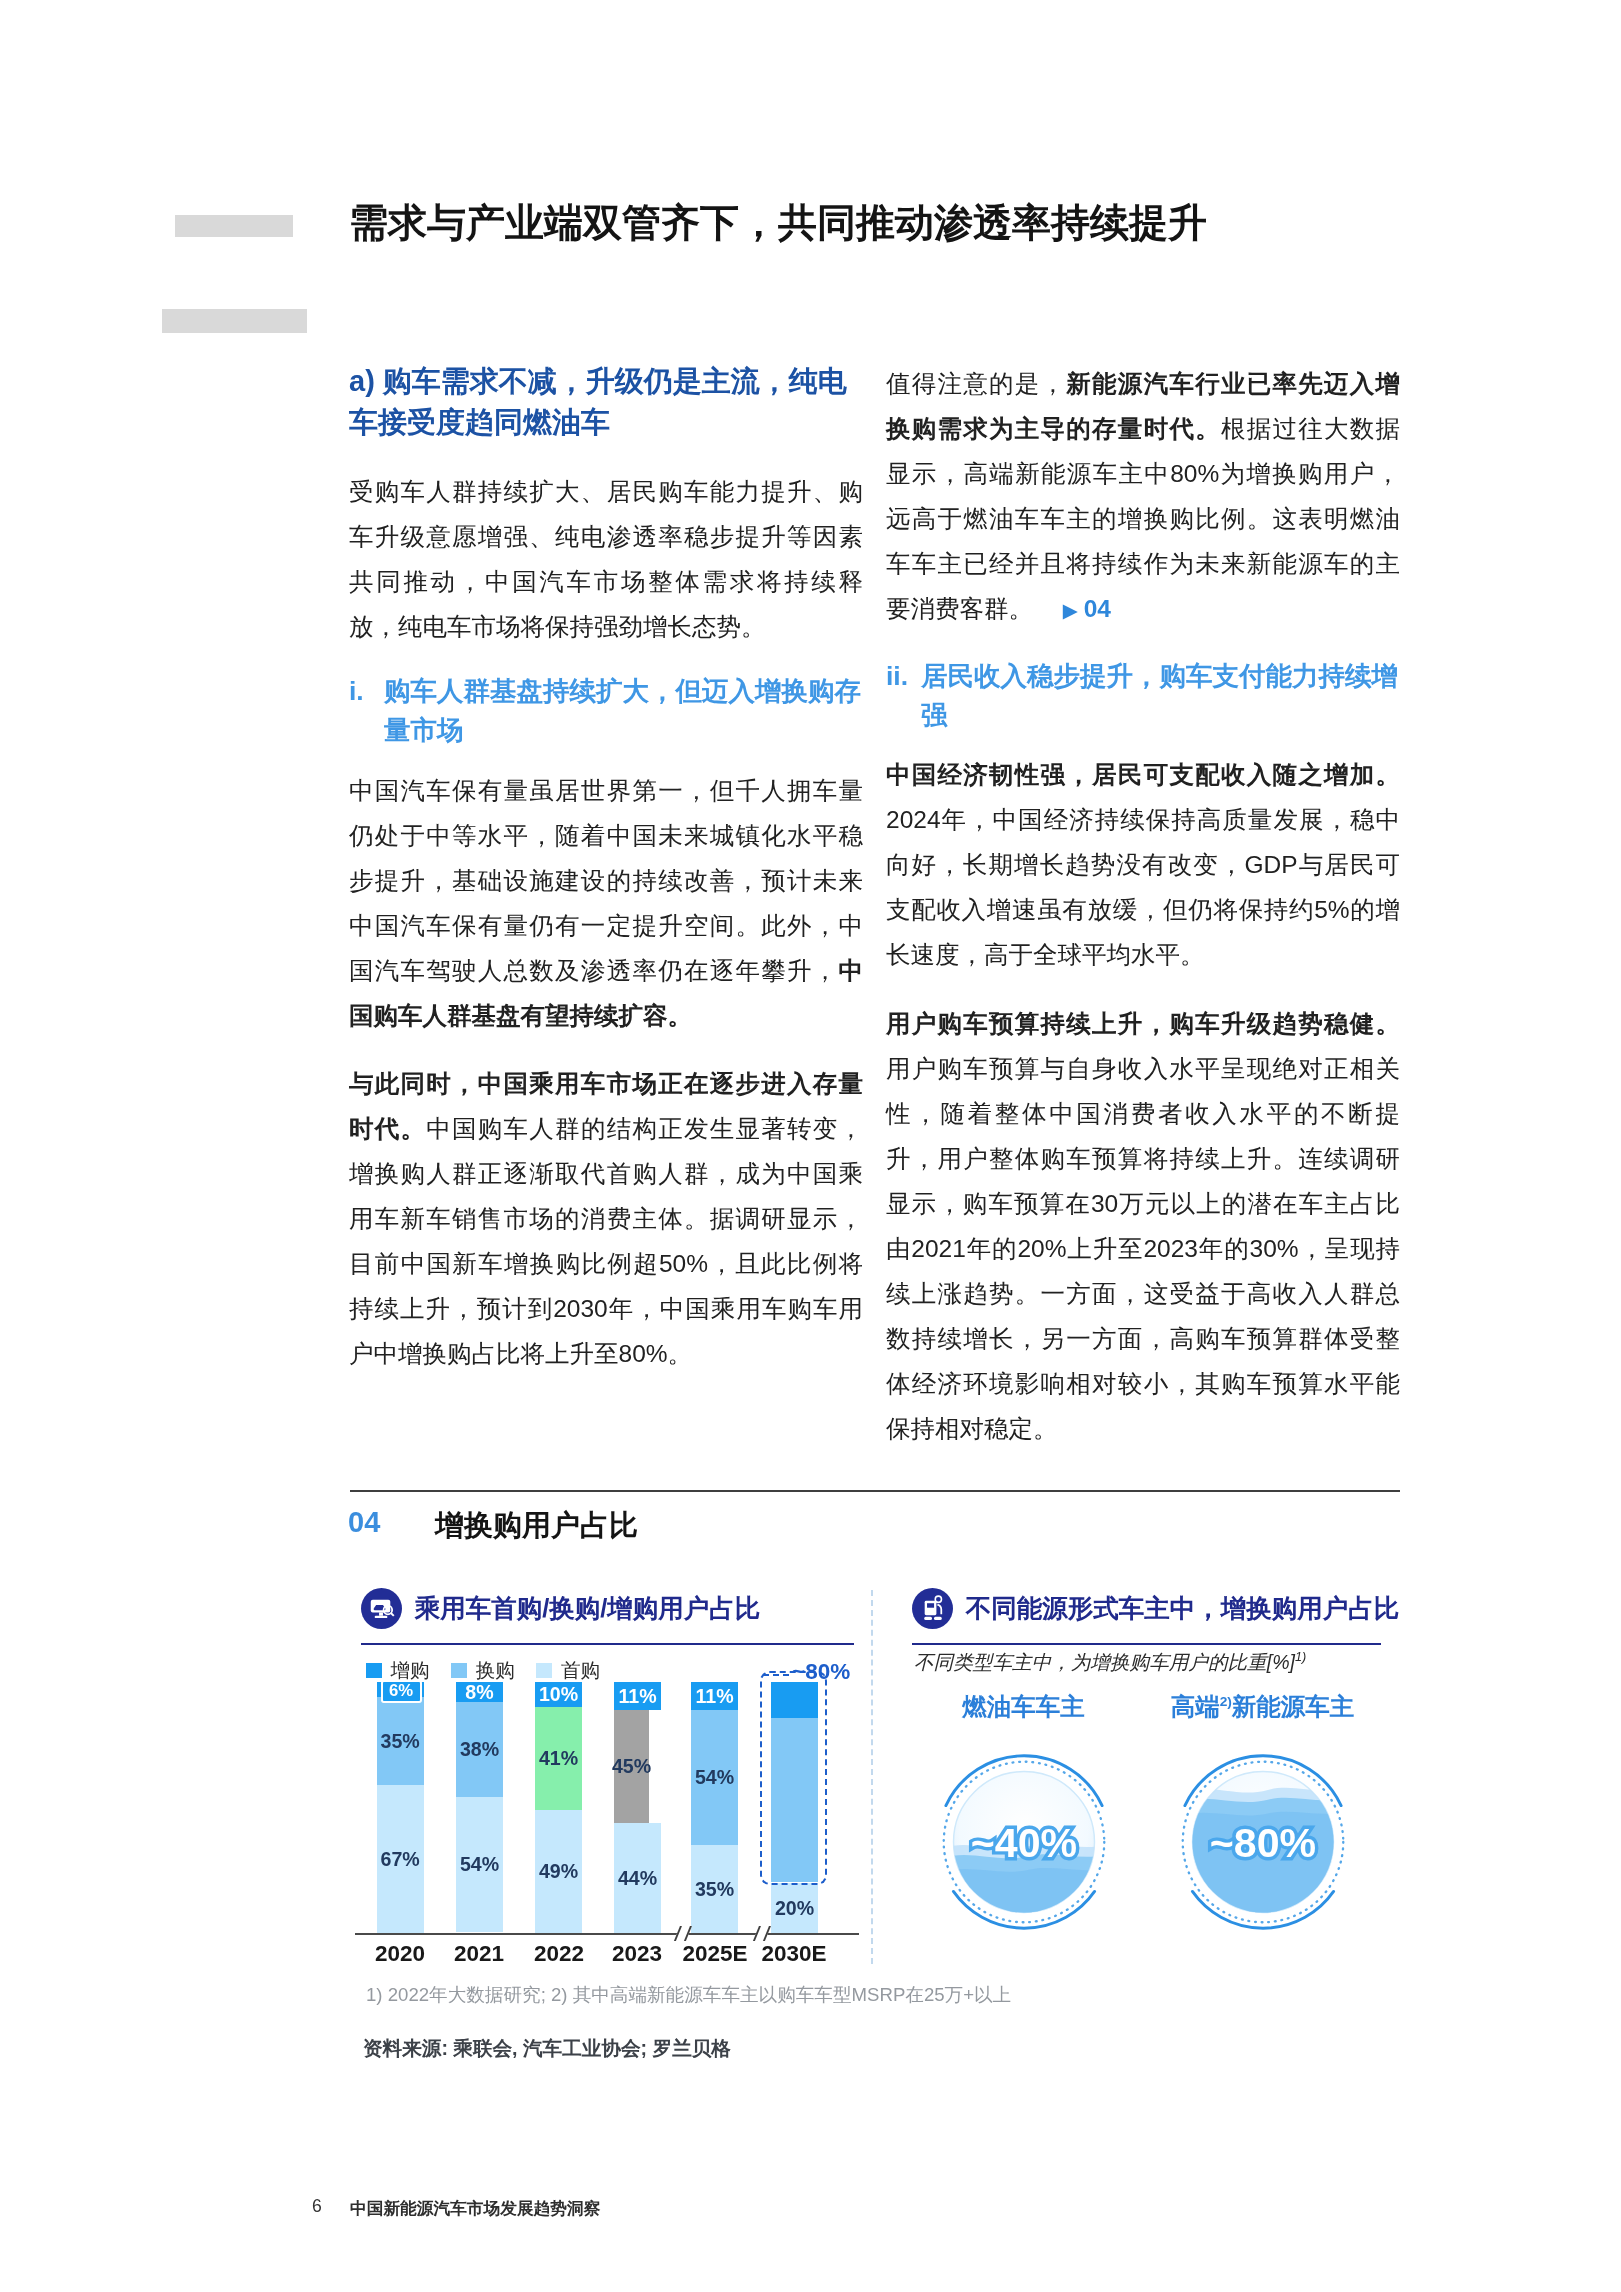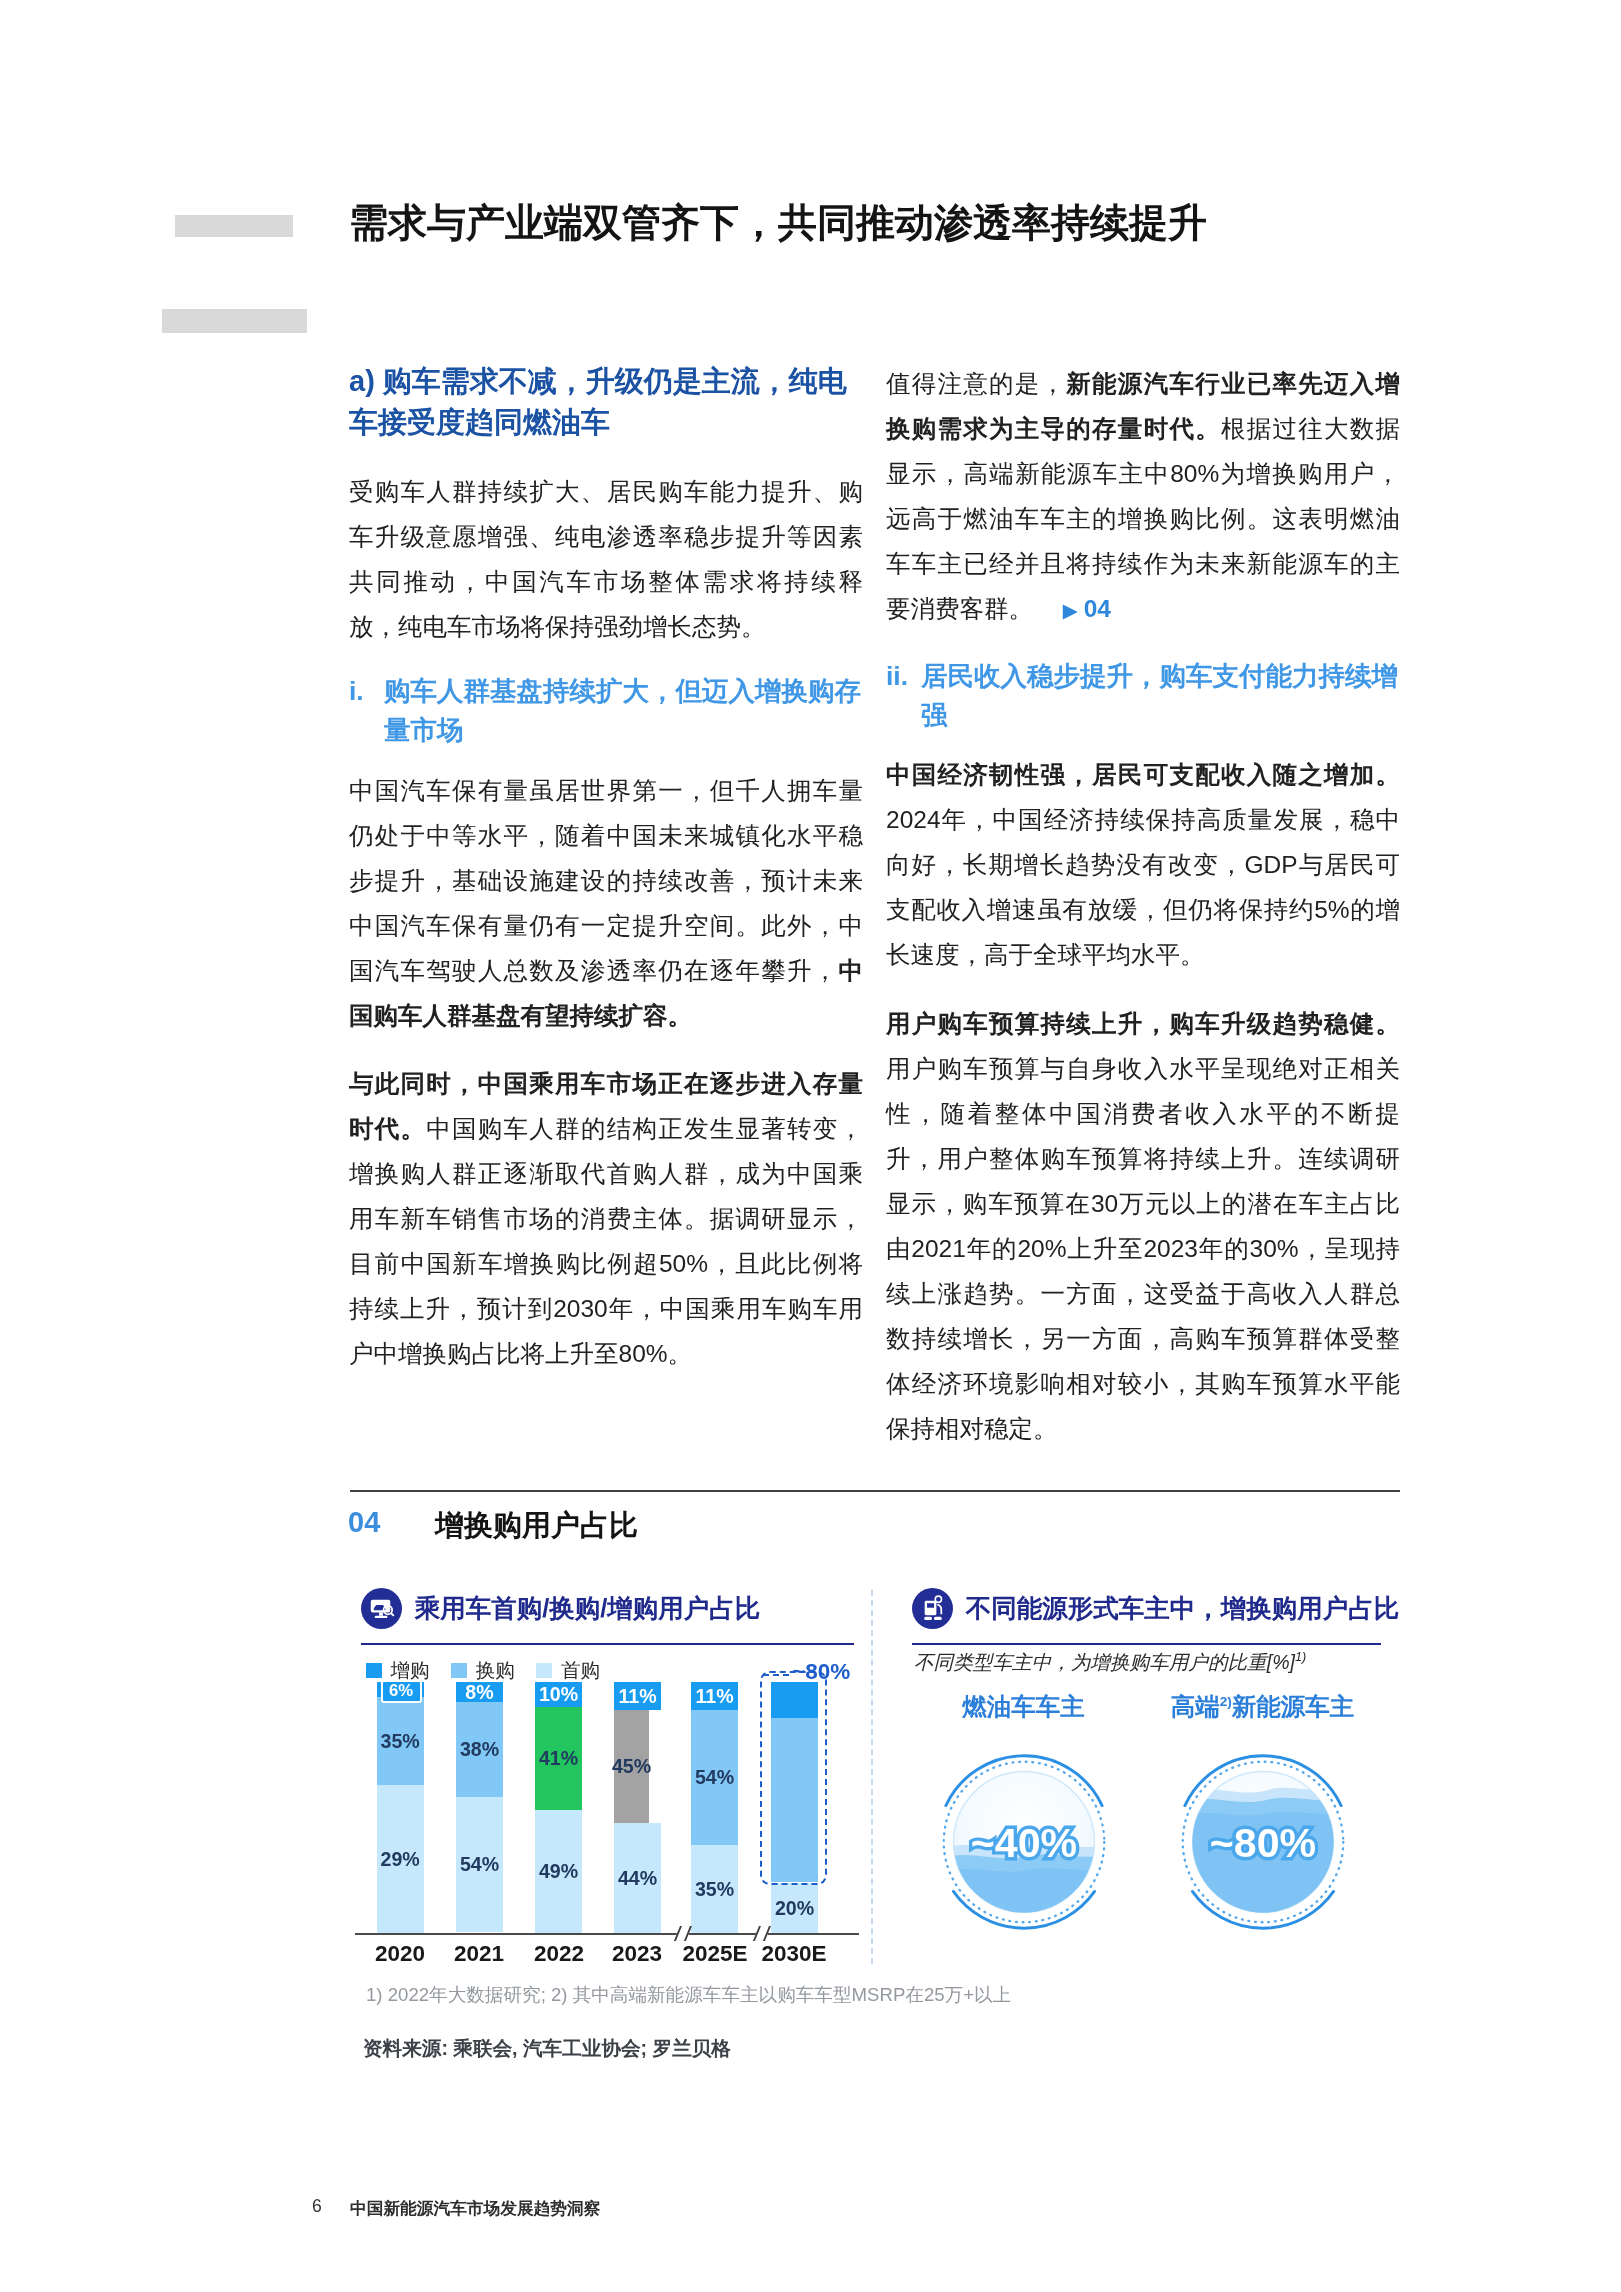--- a/index.html
+++ b/index.html
@@ -117,21 +117,21 @@
           <span>换购</span>
         </span>
         <span class="item">
           <span class="sw" style="background: rgb(197, 232, 253);"></span>
           <span>首购</span>
         </span>
       </div>
     <div class="plot" id="bar-plot">
         <div class="axis"></div>
         <div class="bar-seg" style="left: 15.7px; top: 103px; width: 47px; height: 148px; background: rgb(197, 232, 253);">
-          <span class="seg-label" style="color: rgb(34, 58, 95);">29%</span>
+          <span class="seg-label" style="color: rgb(34, 58, 95);">67%</span>
         </div>
         <div class="bar-seg" style="left: 15.7px; top: 15px; width: 47px; height: 88px; background: rgb(130, 200, 246);">
           <span class="seg-label" style="color: rgb(34, 58, 95);">35%</span>
         </div>
         <div class="bar-seg" style="left: 15.7px; top: 0px; width: 47px; height: 15px; background: rgb(24, 156, 242);">
           <div class="tag" style="background: rgb(24, 156, 242);">6%</div>
         </div>
         <div class="cat" style="left: -2px;">2020</div>
         <div class="bar-seg" style="left: 95px; top: 115px; width: 47px; height: 135px; background: rgb(197, 232, 253);">
           <span class="seg-label" style="color: rgb(34, 58, 95);">54%</span>
@@ -139,21 +139,21 @@
         <div class="bar-seg" style="left: 95px; top: 20px; width: 47px; height: 95px; background: rgb(130, 200, 246);">
           <span class="seg-label" style="color: rgb(34, 58, 95);">38%</span>
         </div>
         <div class="bar-seg" style="left: 95px; top: -1.06581e-14px; width: 47px; height: 20px; background: rgb(24, 156, 242);">
           <span class="seg-label" style="color: rgb(255, 255, 255);">8%</span>
         </div>
         <div class="cat" style="left: 77px;">2021</div>
         <div class="bar-seg" style="left: 174px; top: 128px; width: 47px; height: 123px; background: rgb(197, 232, 253);">
           <span class="seg-label" style="color: rgb(34, 58, 95);">49%</span>
         </div>
-        <div class="bar-seg" style="left: 174px; top: 25px; width: 47px; height: 103px; background: #22c55e;">
+        <div class="bar-seg" style="left: 174px; top: 25px; width: 47px; height: 103px; background: #86efac;">
           <span class="seg-label" style="color: rgb(34, 58, 95);">41%</span>
         </div>
         <div class="bar-seg" style="left: 174px; top: -7.10543e-15px; width: 47px; height: 25px; background: rgb(24, 156, 242);">
           <span class="seg-label" style="color: rgb(255, 255, 255);">10%</span>
         </div>
         <div class="cat" style="left: 157px;">2022</div>
         <div class="bar-seg" style="left: 253px; top: 141px; width: 47px; height: 110px; background: rgb(197, 232, 253);">
           <span class="seg-label" style="color: rgb(34, 58, 95);">44%</span>
         </div>
         <div class="bar-seg" style="left: 253px; top: 28px; width: 35px; height: 113px; background: #a3a3a3;">

